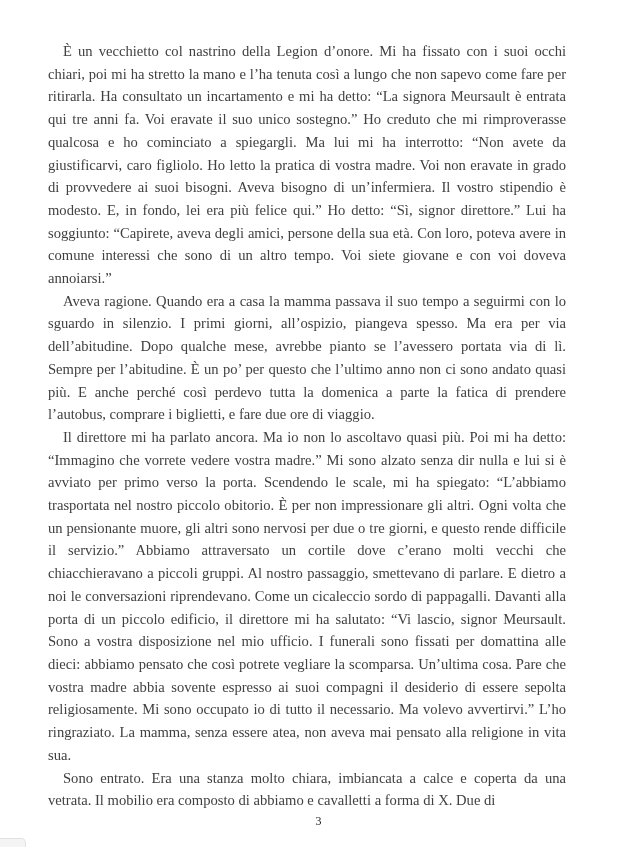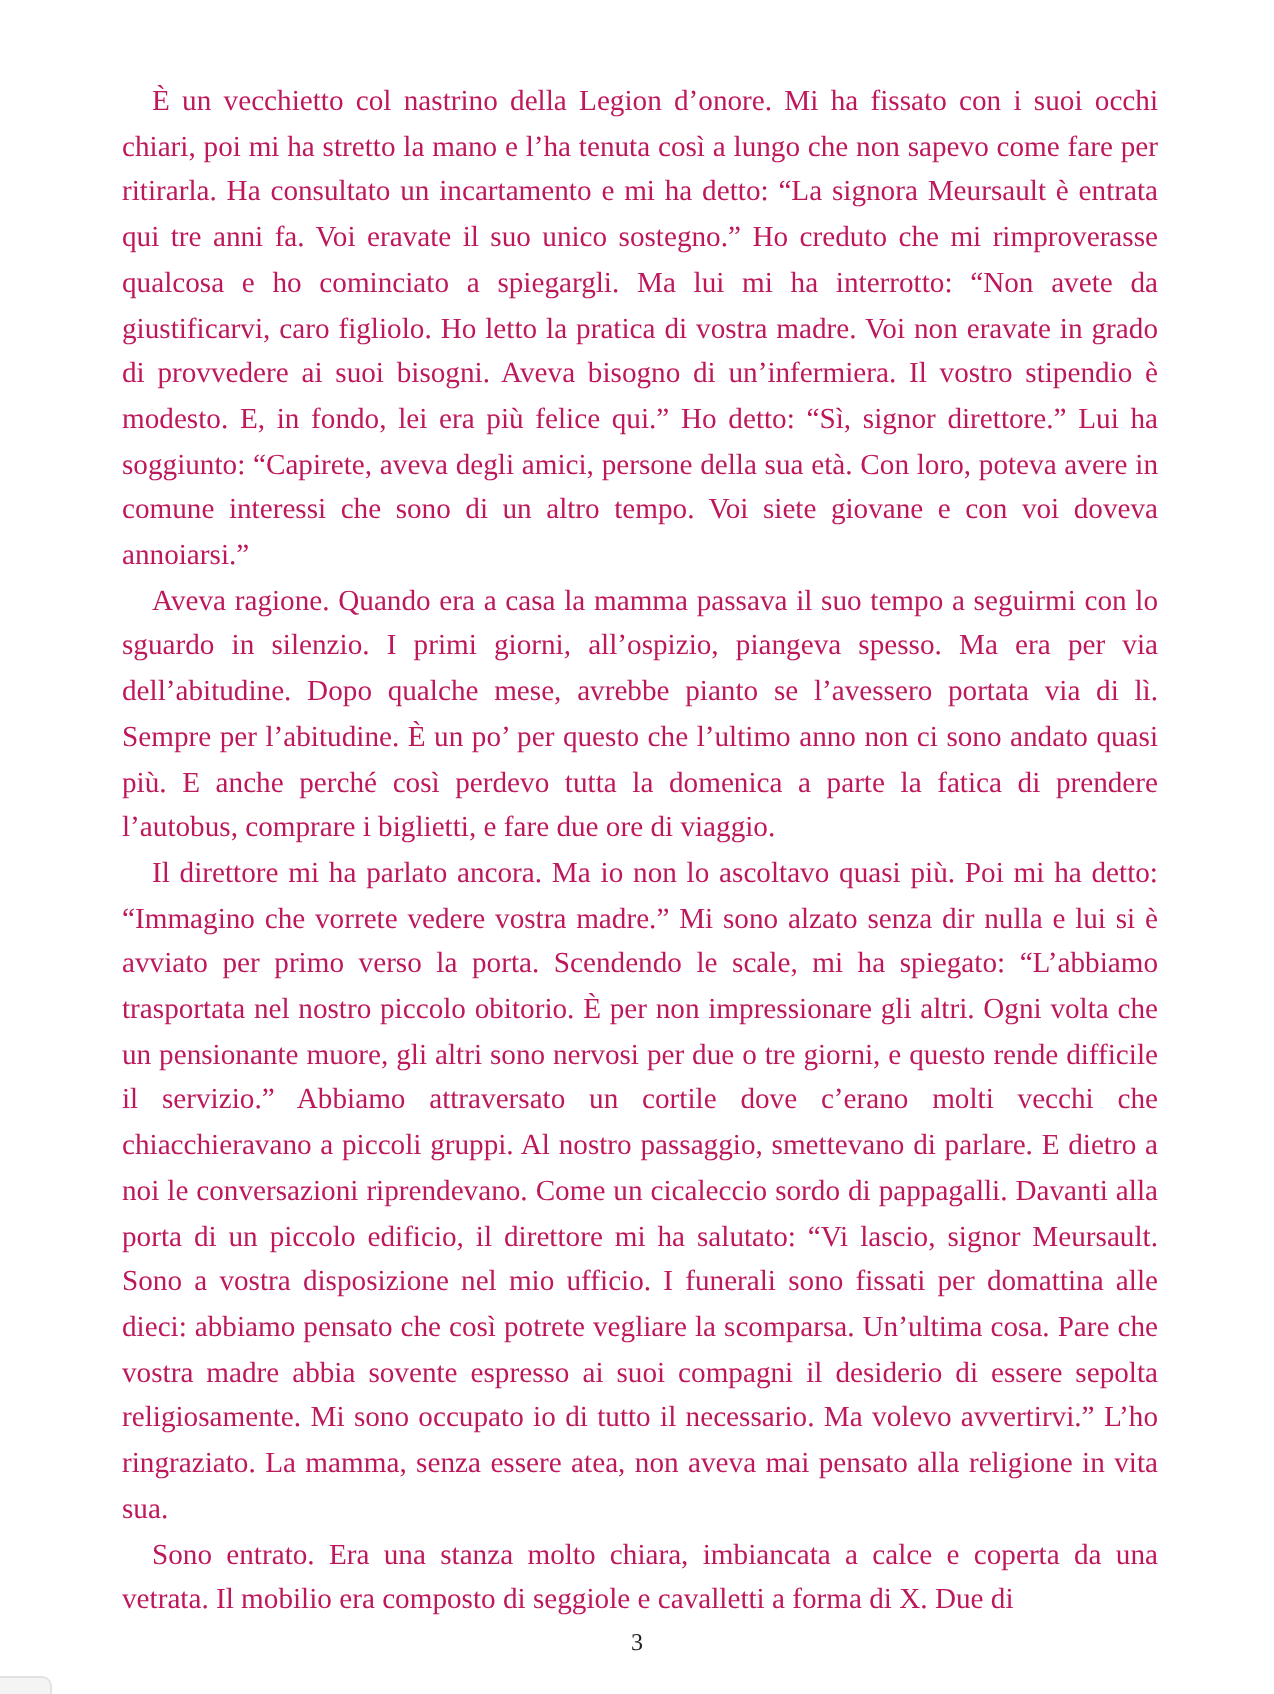--- a/index.html
+++ b/index.html
@@ -1,23 +1,23 @@
 <!DOCTYPE html>
 <html><head>
 <meta charset="utf-8">
 <style>
   html, body { margin: 0; padding: 0; }
   body {
     width: 637px; height: 847px; background: #ffffff; overflow: hidden;
     position: relative;
   }
   .page {
-    position: absolute; left: 61px; top: 40px; width: 518px;
+    position: absolute; left: 48px; top: 40px; width: 518px;
     font-family: "Liberation Serif", "DejaVu Serif", serif;
-    font-size: 14.6px; line-height: 22.7px; color: #be185d;
+    font-size: 14.6px; line-height: 22.7px; color: #404040;
   }
   .para {
     margin: 0; text-align: justify; text-indent: 15px;
     hyphens: none;
   }
   .page-number {
     position: absolute; left: 0; width: 637px; top: 814px;
     text-align: center; font-family: "Liberation Serif", serif;
     font-size: 12px; color: #222;
   }
@@ -27,18 +27,18 @@
     border-left: none; border-bottom: none;
   }
 </style>
 </head>
 <body>
 
 <div class="page">
   <p class="para">È un vecchietto col nastrino della Legion d’onore. Mi ha fissato con i suoi occhi chiari, poi mi ha stretto la mano e l’ha tenuta così a lungo che non sapevo come fare per ritirarla. Ha consultato un incartamento e mi ha detto: “La signora Meursault è entrata qui tre anni fa. Voi eravate il suo unico sostegno.” Ho creduto che mi rimproverasse qualcosa e ho cominciato a spiegargli. Ma lui mi ha interrotto: “Non avete da giustificarvi, caro figliolo. Ho letto la pratica di vostra madre. Voi non eravate in grado di provvedere ai suoi bisogni. Aveva bisogno di un’infermiera. Il vostro stipendio è modesto. E, in fondo, lei era più felice qui.” Ho detto: “Sì, signor direttore.” Lui ha soggiunto: “Capirete, aveva degli amici, persone della sua età. Con loro, poteva avere in comune interessi che sono di un altro tempo. Voi siete giovane e con voi doveva annoiarsi.”</p>
   <p class="para">Aveva ragione. Quando era a casa la mamma passava il suo tempo a seguirmi con lo sguardo in silenzio. I primi giorni, all’ospizio, piangeva spesso. Ma era per via dell’abitudine. Dopo qualche mese, avrebbe pianto se l’avessero portata via di lì. Sempre per l’abitudine. È un po’ per questo che l’ultimo anno non ci sono andato quasi più. E anche perché così perdevo tutta la domenica a parte la fatica di prendere l’autobus, comprare i biglietti, e fare due ore di viaggio.</p>
   <p class="para">Il direttore mi ha parlato ancora. Ma io non lo ascoltavo quasi più. Poi mi ha detto: “Immagino che vorrete vedere vostra madre.” Mi sono alzato senza dir nulla e lui si è avviato per primo verso la porta. Scendendo le scale, mi ha spiegato: “L’abbiamo trasportata nel nostro piccolo obitorio. È per non impressionare gli altri. Ogni volta che un pensionante muore, gli altri sono nervosi per due o tre giorni, e questo rende difficile il servizio.” Abbiamo attraversato un cortile dove c’erano molti vecchi che chiacchieravano a piccoli gruppi. Al nostro passaggio, smettevano di parlare. E dietro a noi le conversazioni riprendevano. Come un cicaleccio sordo di pappagalli. Davanti alla porta di un piccolo edificio, il direttore mi ha salutato: “Vi lascio, signor Meursault. Sono a vostra disposizione nel mio ufficio. I funerali sono fissati per domattina alle dieci: abbiamo pensato che così potrete vegliare la scomparsa. Un’ultima cosa. Pare che vostra madre abbia sovente espresso ai suoi compagni il desiderio di essere sepolta religiosamente. Mi sono occupato io di tutto il necessario. Ma volevo avvertirvi.” L’ho ringraziato. La mamma, senza essere atea, non aveva mai pensato alla religione in vita sua.</p>
-  <p class="para">Sono entrato. Era una stanza molto chiara, imbiancata a calce e coperta da una vetrata. Il mobilio era composto di seggiole e cavalletti a forma di X. Due di</p>
+  <p class="para">Sono entrato. Era una stanza molto chiara, imbiancata a calce e coperta da una vetrata. Il mobilio era composto di abbiamo e cavalletti a forma di X. Due di</p>
 </div>
 
 <div class="page-number">3</div>
 
 <div class="corner-tab"></div>
 
 </body></html>

